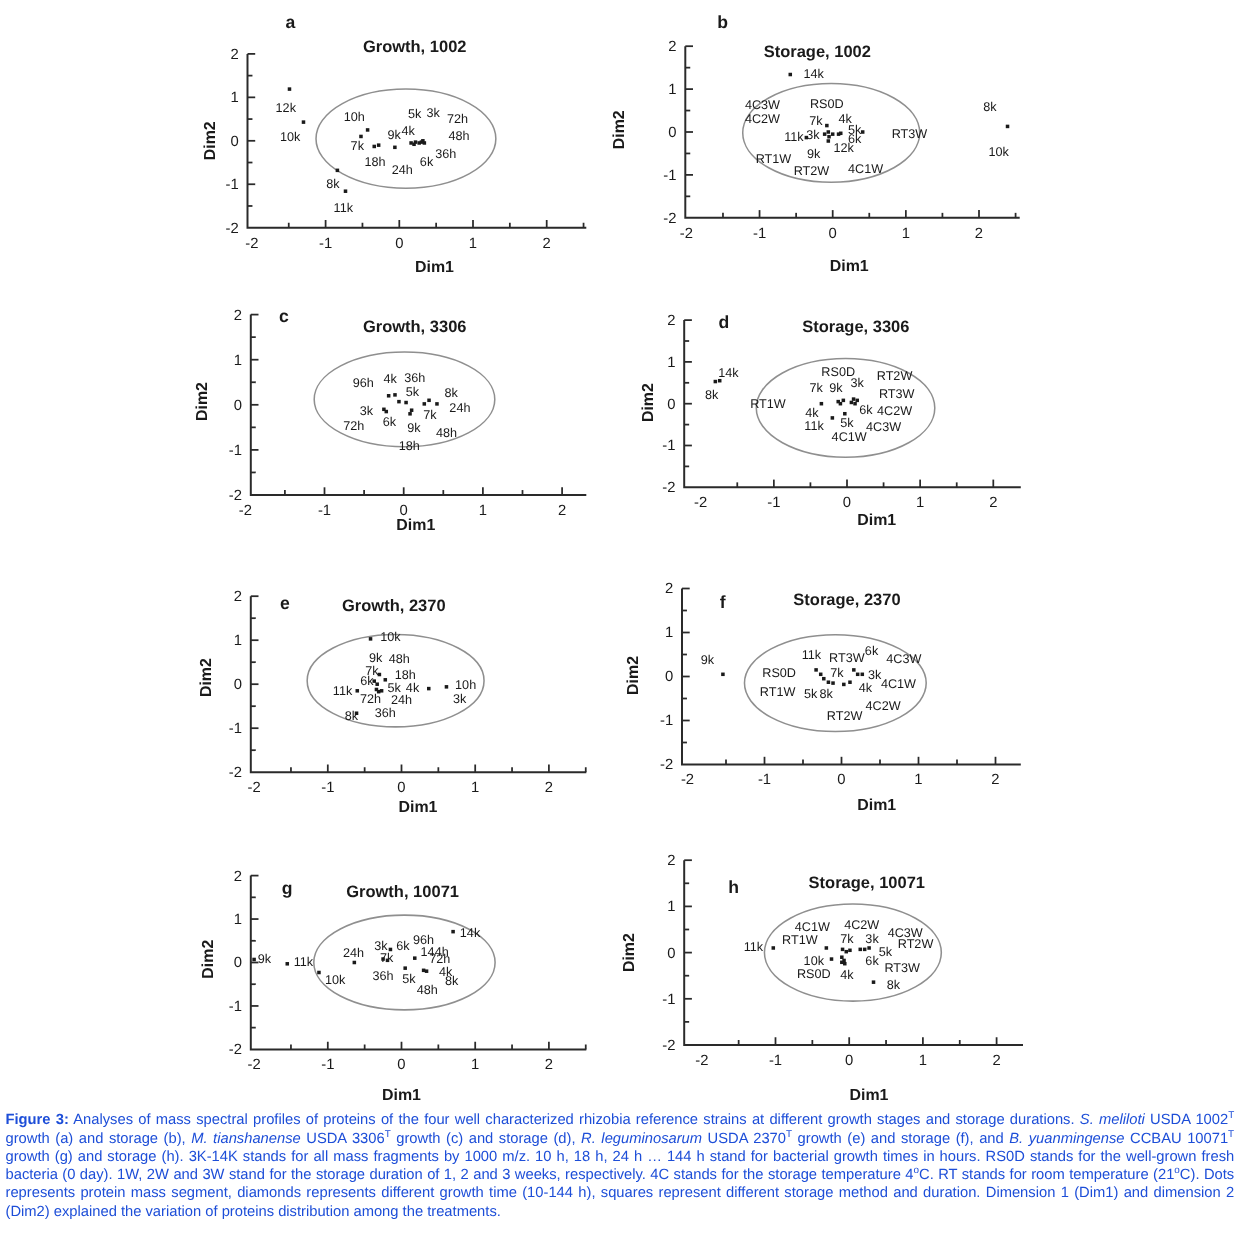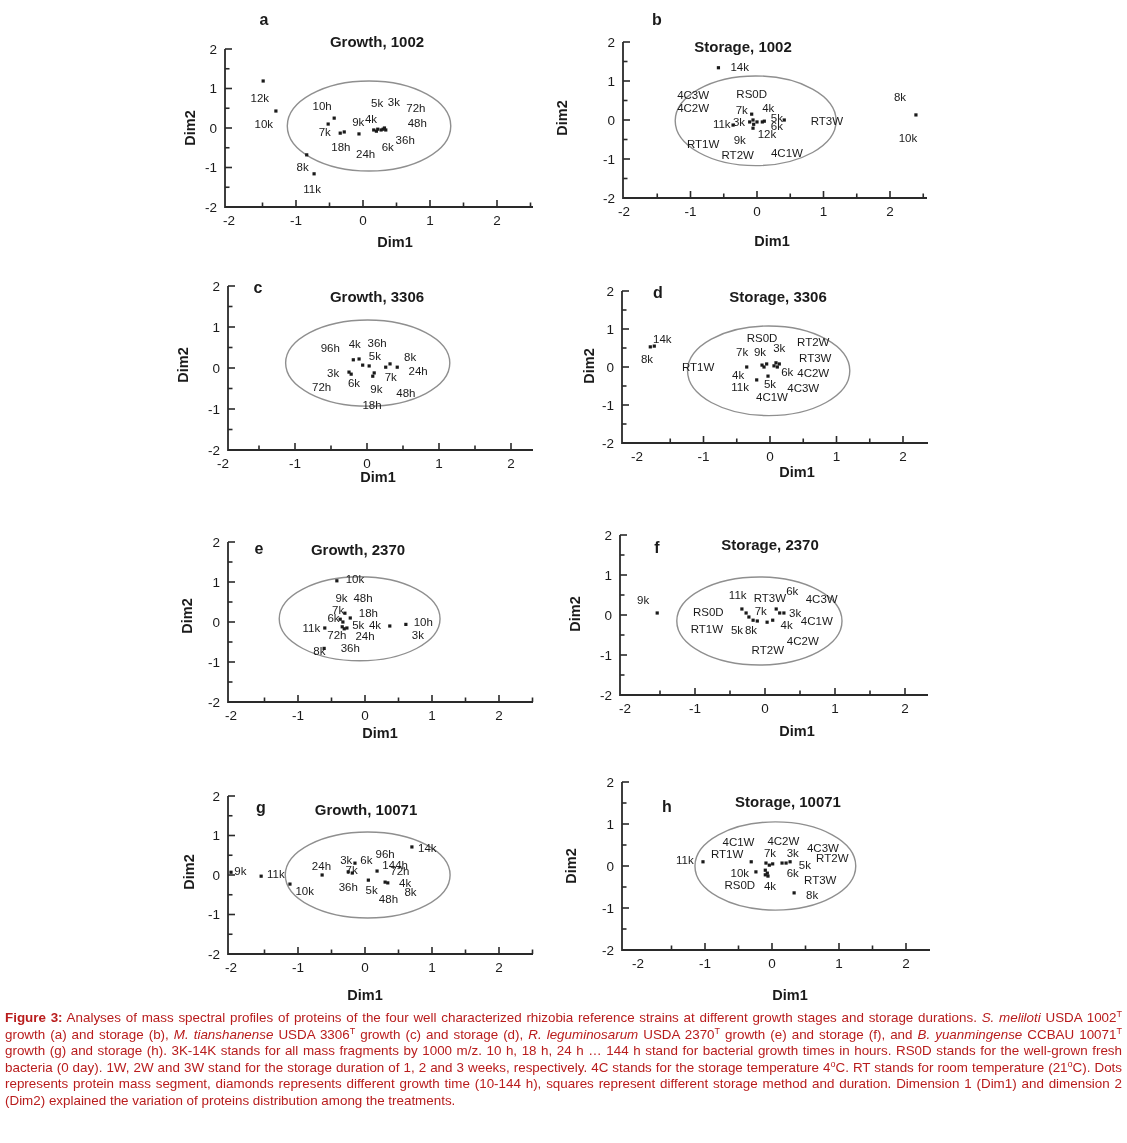--- a/index.html
+++ b/index.html
@@ -1,20 +1,20 @@
 <!DOCTYPE html>
 <html><head>
 <meta charset="utf-8">
 <style>
   html,body{margin:0;padding:0;background:#ffffff;}
   .page{position:relative;width:1127px;height:1143px;background:#ffffff;overflow:hidden;
         font-family:"Liberation Sans", sans-serif;}
   #fig{position:absolute;left:0;top:0;}
   .caption{position:absolute;left:5px;top:1010px;width:1117px;margin:0;
-           font-size:13.4px;line-height:1.24;color:#b91c1c;text-align:justify;}
+           font-size:13.4px;line-height:1.24;color:#1d4ed8;text-align:justify;}
   .caption b{font-weight:bold;}
   .caption i{font-style:italic;}
   .caption sup{font-size:9px;vertical-align:super;line-height:0;}
 </style>
 </head>
 <body>
 
 <div class="page">
   <svg id="fig" width="1127" height="1008">
       <g>

